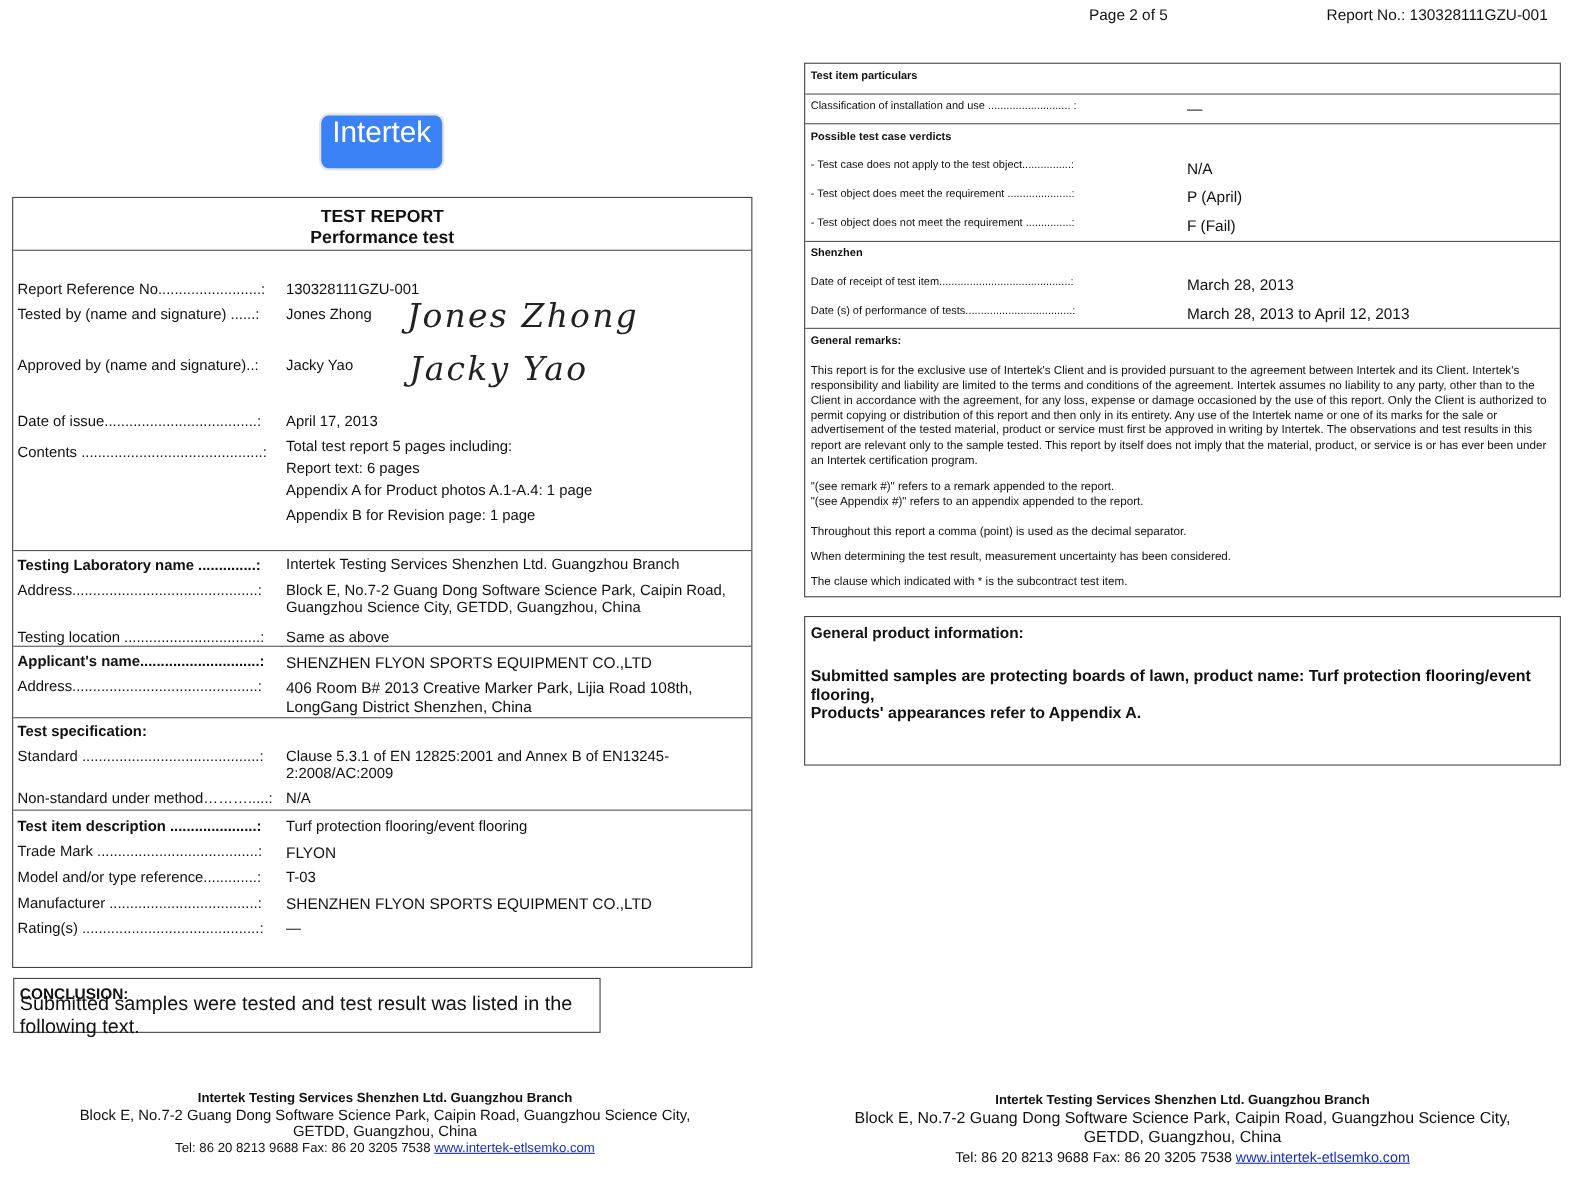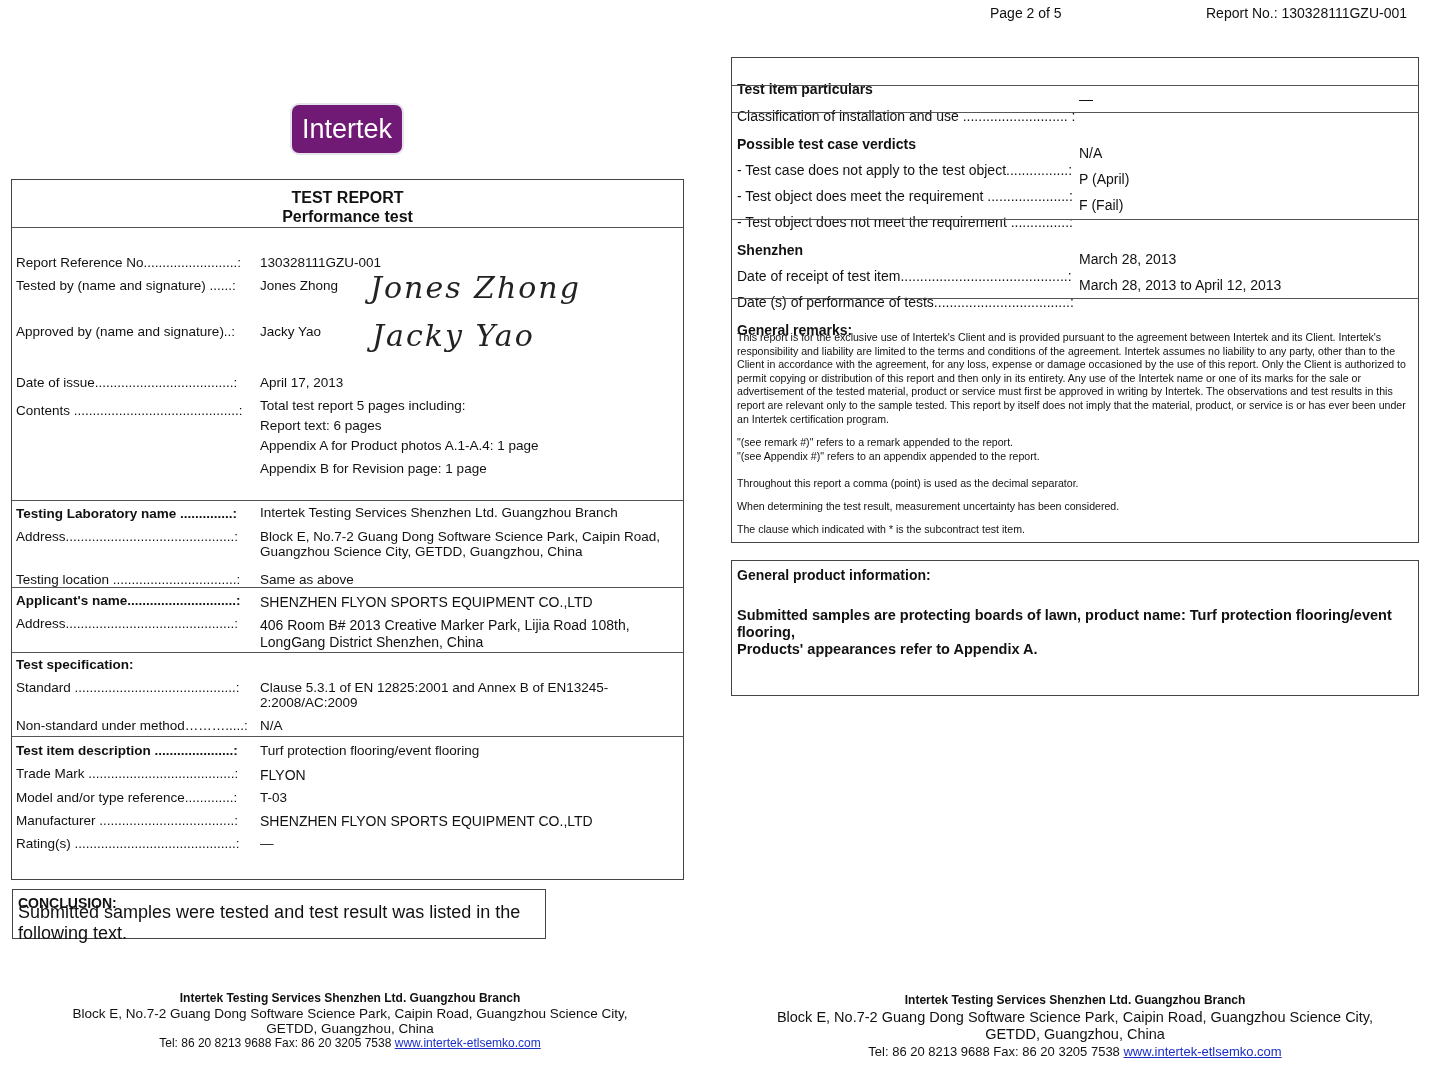--- a/index.html
+++ b/index.html
@@ -5,22 +5,22 @@
   * { box-sizing: border-box; margin: 0; padding: 0; }
   html, body { width: 1440px; height: 1080px; background: #ffffff; overflow: hidden; }
   body { position: relative; font-family: "Liberation Sans", sans-serif; color: #111; }
   .abs { position: absolute; }
 
   
   .page-num { left: 990px; top: 5px; font-size: 14px; }
   .report-no { left: 1206px; top: 5px; font-size: 14px; }
 
   
-  .logo { left: 292px; top: 105px; width: 110px; height: 48px; background: #701a75; border-radius: 7px;
-          color: #fff; font-size: 27px; display: flex; align-items: center; justify-content: center;
+  .logo { left: 292px; top: 105px; width: 110px; height: 48px; background: #3b82f6; border-radius: 7px;
+          color: #fff; font-size: 27px; display: flex; justify-content: center;
           box-shadow: 0 0 0 2px #e4e4ea; }
 
   
   .lbox { left: 11px; top: 179px; width: 673px; height: 701px; border: 1.5px solid #444; padding-left: 28px; }
   .lbox .hline { position: absolute; left: 0; right: 0; border-top: 1.5px solid #555; }
   .title1 { position: absolute; left: 0; right: 0; top: 9px; text-align: center; font-weight: bold; font-size: 16px; }
   .title2 { position: absolute; left: 0; right: 0; top: 28px; text-align: center; font-weight: bold; font-size: 16px; }
   .lab { position: absolute; left: 4px; font-size: 13.5px; white-space: nowrap; }
   .lab.b { font-weight: bold; }
   .val { position: absolute; left: 248px; font-size: 13.5px; line-height: 16px; }
@@ -34,21 +34,21 @@
 
   
   .footer { text-align: center; font-size: 13.5px; line-height: 15px; }
   .footer .fb { font-weight: bold; font-size: 12px; }
   .footer .small { font-size: 12px; }
   .footer a { color: #1a2ec7; text-decoration: underline; }
 
   
   .rbox { left: 731px; top: 57px; width: 688px; height: 486px; border: 1.5px solid #444; }
   .rbox .hline { position: absolute; left: 0; right: 0; border-top: 1.5px solid #555; }
-  .rl { position: absolute; left: 5px; font-size: 14px; white-space: nowrap; margin-top: 17px; }
+  .rl { position: absolute; left: 5px; font-size: 10px; white-space: nowrap; }
   .rl.b { font-weight: bold; }
   .rv { position: absolute; left: 347px; font-size: 14px; white-space: nowrap; }
   .remark { position: absolute; left: 5px; right: 4px; font-size: 10.6px; line-height: 13.6px; }
   .pbox { left: 731px; top: 560px; width: 688px; height: 136px; border: 1.5px solid #444; }
   .pbox .h { position: absolute; left: 5px; top: 6px; font-weight: bold; font-size: 14px; }
   .pbox .t { position: absolute; left: 5px; top: 46px; font-size: 14.5px; line-height: 17px; right: 10px; font-weight: bold; }
 </style>
 </head>
 <body>
 

